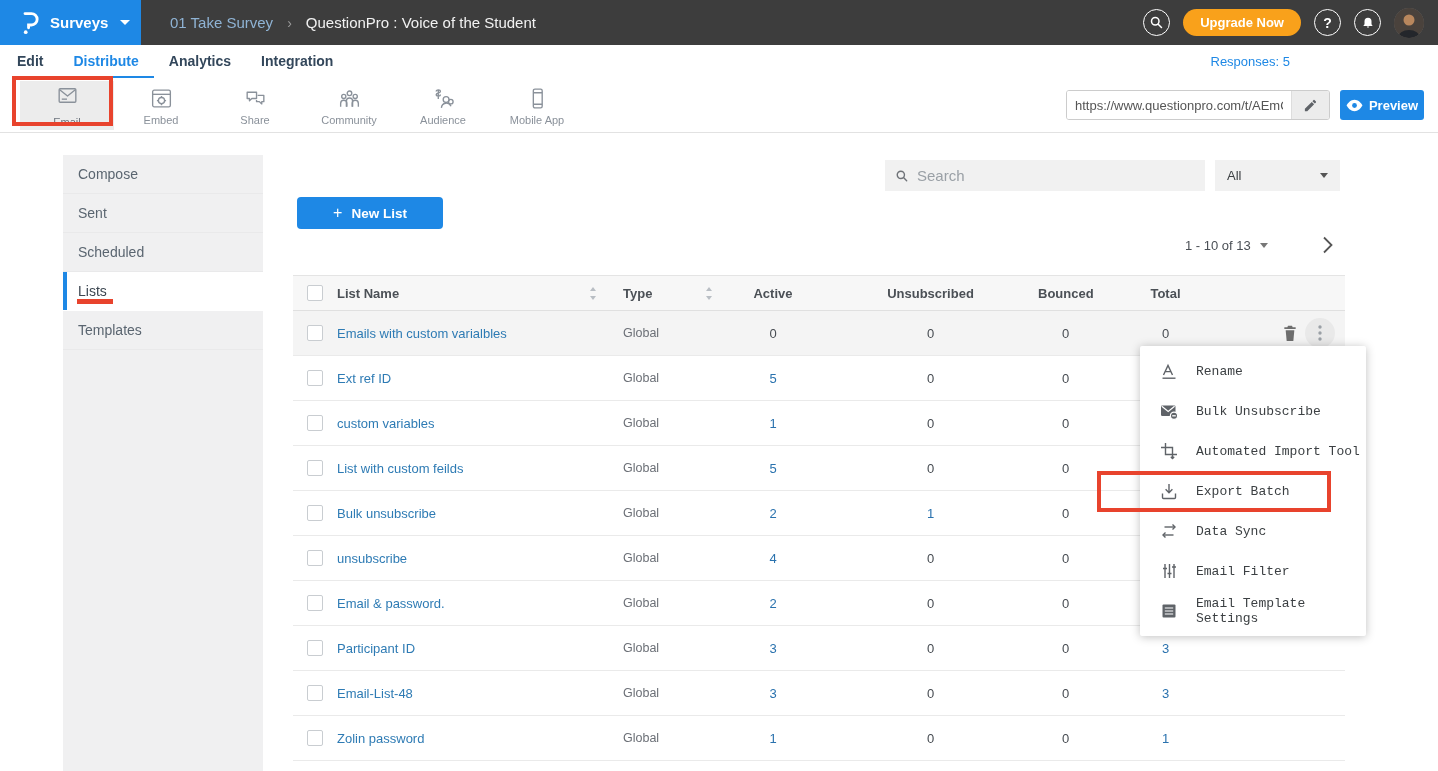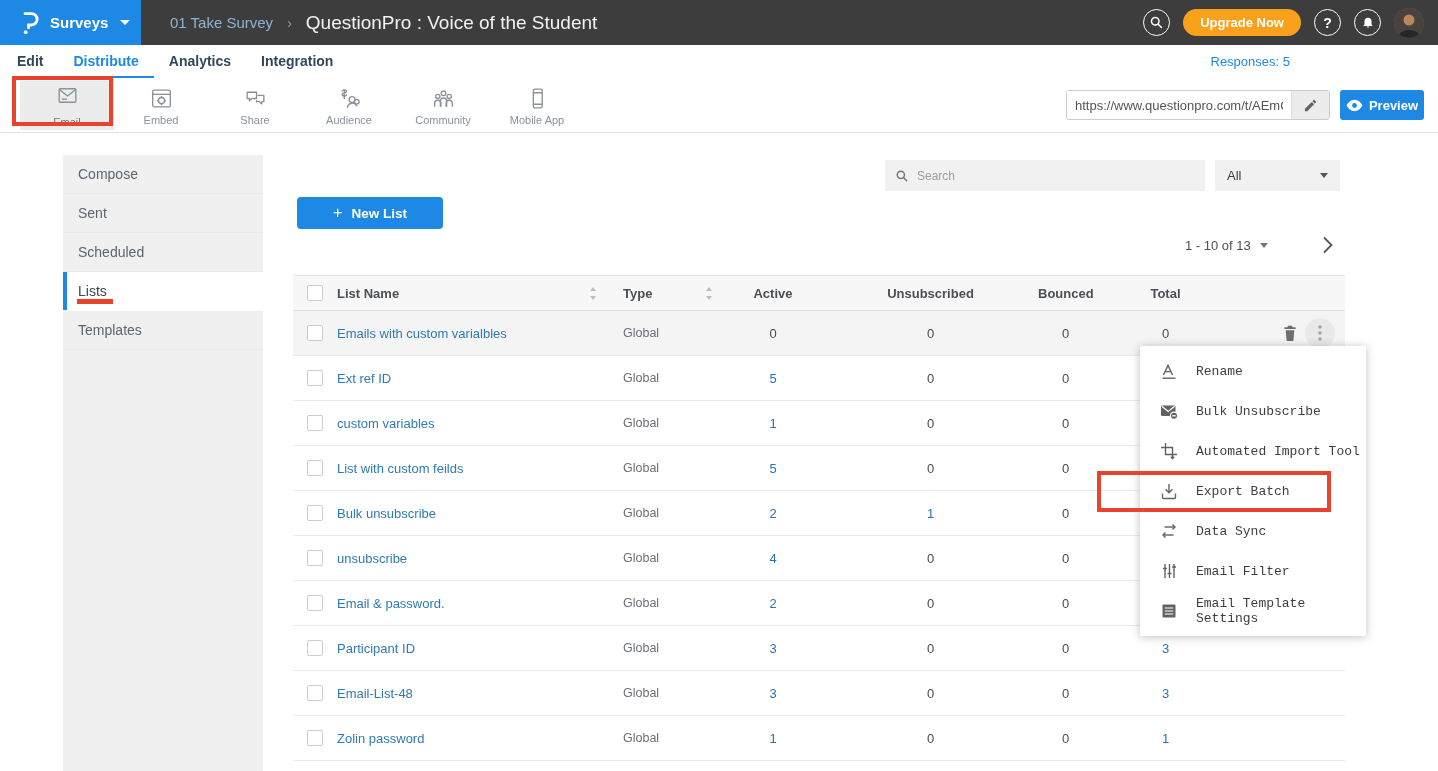--- a/index.html
+++ b/index.html
@@ -11,21 +11,21 @@
   .topbar { position:absolute; left:0; top:0; width:1438px; height:45px;
             background:#3d3d3d; display:flex; align-items:center; }
   .brand { width:141px; height:45px; background:#1e88e5; display:flex;
            align-items:center; padding-left:20px; gap:10px; cursor:pointer; flex:0 0 auto; }
   .brand-label { color:#fff; font-size:15px; font-weight:600; }
   .caret-w { width:0; height:0; border-left:5px solid transparent;
              border-right:5px solid transparent; border-top:5px solid #fff; margin-left:2px; }
   .crumb { display:flex; align-items:center; margin-left:29px; gap:14px; }
   .crumb-folder { color:#8fb3d4; font-size:15px; }
   .crumb-sep { color:#9a9a9a; font-size:14px; }
-  .crumb-title { color:#f2f2f2; font-size:19px; }
+  .crumb-title { color:#f2f2f2; font-size:15px; }
   .top-actions { margin-left:auto; display:flex; align-items:center; gap:13px; padding-right:14px; }
   .circle-btn { width:27px; height:27px; border:1.5px solid #fff; border-radius:50%;
                 display:flex; align-items:center; justify-content:center; color:#fff;
                 font-size:14px; font-weight:700; cursor:pointer; flex:0 0 auto; }
   .upgrade { height:27px; padding:0 17px; background:#f9a11b; border:none; border-radius:14px;
              color:#fff; font-size:13px; font-weight:700; cursor:pointer;
              font-family:"Liberation Sans",sans-serif; }
   .avatar { width:30px; height:30px; border-radius:50%; overflow:hidden; cursor:pointer;
             background:#6b6b6b; flex:0 0 auto; }
 
@@ -63,21 +63,21 @@
   .side-item { position:relative; height:39px; display:flex; align-items:center;
                padding-left:15px; font-size:14px; color:#5a6570; cursor:pointer;
                border-bottom:1px solid #e9e9ea; }
   .side-item.active { background:#fff; color:#3c4650; border-bottom-color:transparent; }
   .side-item.active::before { content:""; position:absolute; left:0; top:0; bottom:0;
                               width:4px; background:#1e88e5; }
 
   
   .search-box { position:absolute; left:885px; top:160px; width:320px; height:31px;
                 background:#f1f1f1; display:flex; align-items:center; padding:0 10px; gap:8px; }
-  .search-box input { flex:1; border:none; outline:none; background:transparent; font-size:12px;
+  .search-box input { flex:1; border:none; outline:none; background:transparent; font-size:15px;
                       color:#444; font-family:"Liberation Sans",sans-serif; }
   .search-box input::placeholder { color:#9aa0a6; }
   .filter-box { position:absolute; left:1215px; top:160px; width:125px; height:31px;
                 background:#f1f1f1; display:flex; align-items:center; padding:0 12px;
                 font-size:13px; color:#3c4043; cursor:pointer; }
   .caret-d { width:0; height:0; border-left:4.5px solid transparent; border-right:4.5px solid transparent;
              border-top:5px solid #555; margin-left:auto; }
   .newlist { position:absolute; left:297px; top:197px; width:146px; height:32px;
              background:#1e88e5; border:none; border-radius:4px; color:#fff; font-size:13.5px;
              font-weight:700; display:flex; align-items:center; justify-content:center; gap:9px;
@@ -203,37 +203,37 @@
       </div>
       <div class="tb-item">
         <svg width="25" height="25" viewBox="0 0 24 24" fill="none" stroke="#8a919a" stroke-width="1.3" stroke-linejoin="round">
           <path d="M4 6h9v6H8.5l-2.3 2.2V12H4z"></path>
           <path d="M14 9h6v6h-2v2.2L15.7 15H13v-1.5"></path>
         </svg>
         <span class="tb-label">Share</span>
       </div>
       <div class="tb-item">
         <svg width="25" height="25" viewBox="0 0 24 24" fill="none" stroke="#8a919a" stroke-width="1.3" stroke-linejoin="round">
-          <path d="M7 3.5v9M5 5.2c0-2 4-2 4 0s-4 1-4 3 4 2 4 0"></path>
-          <circle cx="14.5" cy="13" r="2.8"></circle>
-          <circle cx="19" cy="15" r="2.2"></circle>
-          <path d="M10 21a4.8 4.8 0 0 1 9.2-1.6"></path>
-        </svg>
-        <span class="tb-label">Audience</span>
-      </div>
-      <div class="tb-item">
-        <svg width="25" height="25" viewBox="0 0 24 24" fill="none" stroke="#8a919a" stroke-width="1.3" stroke-linejoin="round">
           <circle cx="6.5" cy="10" r="2"></circle>
           <path d="M3.5 20v-3.3a3 3 0 0 1 6 0V20"></path>
           <circle cx="12" cy="7" r="2.2"></circle>
           <path d="M9 20v-5.5a3 3 0 0 1 6 0V20"></path>
           <circle cx="17.5" cy="10" r="2"></circle>
           <path d="M14.5 20v-3.3a3 3 0 0 1 6 0V20"></path>
         </svg>
         <span class="tb-label">Community</span>
+      </div>
+      <div class="tb-item">
+        <svg width="25" height="25" viewBox="0 0 24 24" fill="none" stroke="#8a919a" stroke-width="1.3" stroke-linejoin="round">
+          <path d="M7 3.5v9M5 5.2c0-2 4-2 4 0s-4 1-4 3 4 2 4 0"></path>
+          <circle cx="14.5" cy="13" r="2.8"></circle>
+          <circle cx="19" cy="15" r="2.2"></circle>
+          <path d="M10 21a4.8 4.8 0 0 1 9.2-1.6"></path>
+        </svg>
+        <span class="tb-label">Audience</span>
       </div>
       <div class="tb-item">
         <svg width="25" height="25" viewBox="0 0 24 24" fill="none" stroke="#8a919a" stroke-width="1.3" stroke-linejoin="round">
           <rect x="8" y="3" width="8.5" height="18" rx="1.5"></rect>
           <path d="M8 6.5h8.5M8 17.5h8.5"></path>
         </svg>
         <span class="tb-label">Mobile App</span>
       </div>
       <div class="url-wrap">
       <input class="url-input" readonly="" value="https://www.questionpro.com/t/AEmOxZ" style="">

